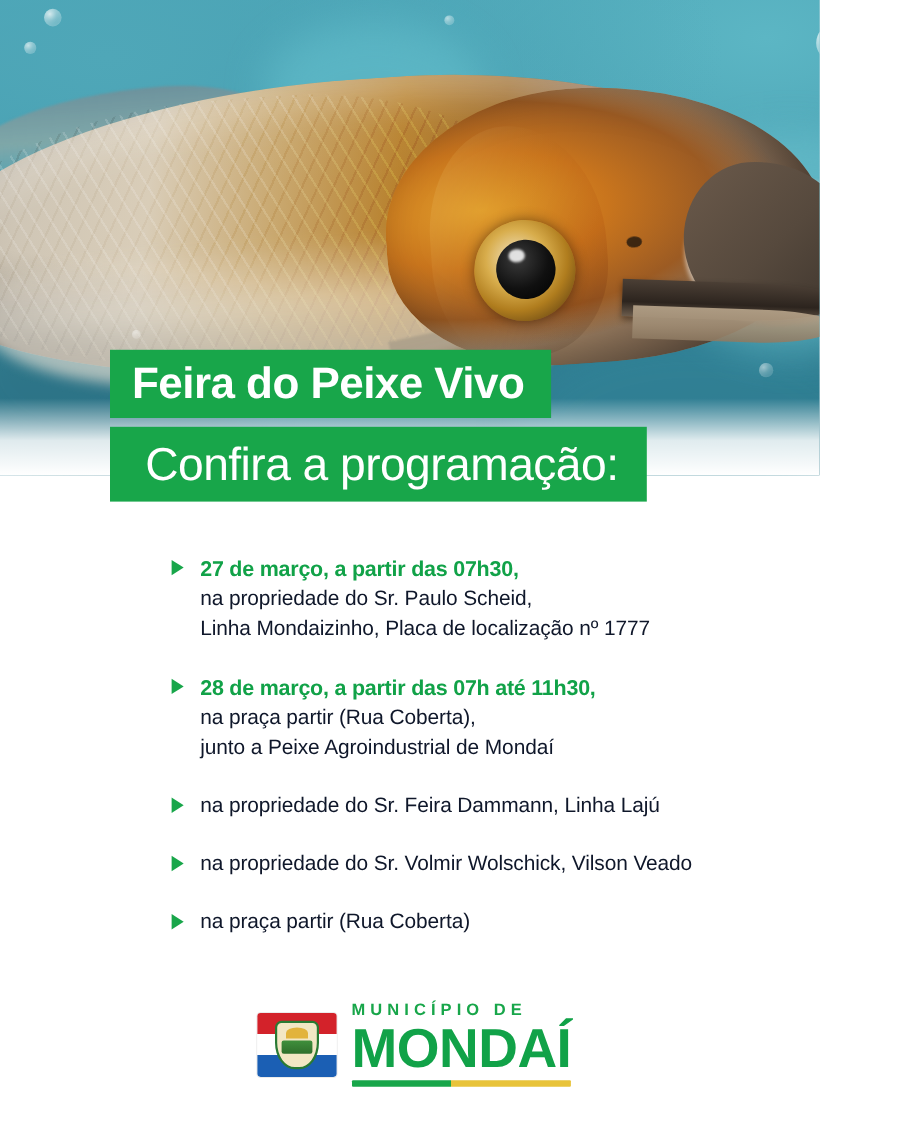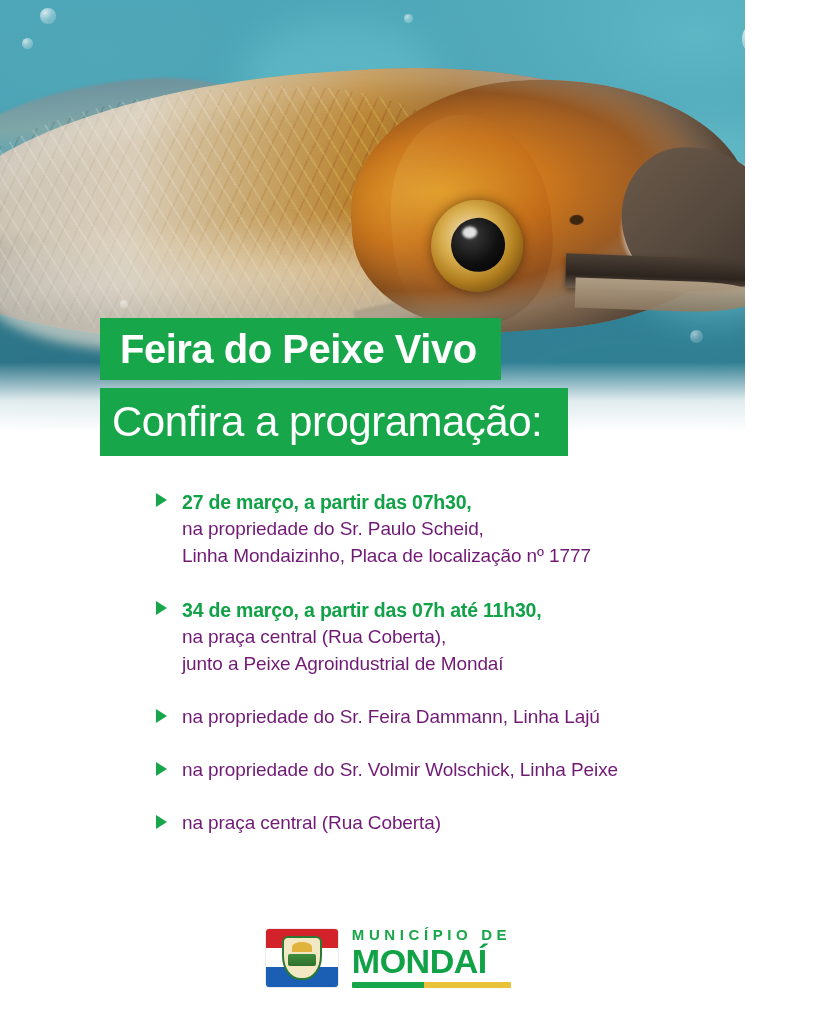--- a/index.html
+++ b/index.html
@@ -224,61 +224,61 @@
     left: 100px;
     top: 318px;
     height: 62px;
     padding: 0 24px 0 20px;
     font-size: 40px;
   }
   .banner-2 {
     left: 100px;
     top: 388px;
     height: 68px;
-    padding: 0 26px 0 12px;
+    padding: 0 26px 0 32px;
     font-size: 42px;
     font-weight: 500;
   }
 
   
   .schedule {
     position: absolute;
     left: 150px;
     top: 488px;
     width: 600px;
   }
-  .item { margin-bottom: 26px; position: relative; padding-left: 32px; }
+  .item { margin-bottom: 26px; position: relative; padding-left: 32px; margin-top: 16px; }
   .item:last-child { margin-bottom: 0; }
   .arrow {
     position: absolute;
     left: 6px;
     top: 5px;
     width: 0; height: 0;
     border-left: 11px solid #18a64a;
     border-top: 7px solid transparent;
     border-bottom: 7px solid transparent;
   }
   .item-title {
     color: #11a248;
     font-size: 19.5px;
     font-weight: bold;
     letter-spacing: -0.2px;
     line-height: 1.45;
   }
   .item-line {
-    color: #701a75;
+    color: #0f172a;
     font-size: 19px;
     line-height: 1.42;
     letter-spacing: -0.1px;
   }
 
   
   .footer {
     position: absolute;
-    left: 16px; bottom: 36px;
+    left: 4px; bottom: 36px;
     width: 100%;
     display: flex;
     justify-content: center;
     align-items: center;
     gap: 14px;
   }
   .crest {
     width: 72px; height: 58px;
     position: relative;
     border-radius: 3px;
@@ -312,21 +312,21 @@
     border-radius: 50% 50% 0 0;
   }
   .logo-text { line-height: 1; }
   .logo-top {
     font-size: 15px;
     letter-spacing: 4.6px;
     color: #18a64a;
     font-weight: bold;
   }
   .logo-main {
-    font-size: 34px;
+    font-size: 50px;
     font-weight: bold;
     color: #11a248;
     letter-spacing: -0.5px;
     margin-top: 2px;
   }
   .logo-underline {
     margin-top: 4px;
     height: 6px;
     width: 100%;
     background: linear-gradient(90deg, #18a64a 0%, #18a64a 45%, #e8c33a 45%, #e8c33a 100%);
@@ -385,38 +385,38 @@
 
     <div class="item">
       <span class="arrow"></span>
       <div class="item-title">27 de março, a partir das 07h30,</div>
       <div class="item-line">na propriedade do Sr. Paulo Scheid,</div>
       <div class="item-line">Linha Mondaizinho, Placa de localização nº 1777</div>
     </div>
 
     <div class="item">
       <span class="arrow"></span>
-      <div class="item-title">34 de março, a partir das 07h até 11h30,</div>
-      <div class="item-line">na praça central (Rua Coberta),</div>
+      <div class="item-title">28 de março, a partir das 07h até 11h30,</div>
+      <div class="item-line">na praça partir (Rua Coberta),</div>
       <div class="item-line">junto a Peixe Agroindustrial de Mondaí</div>
     </div>
 
     <div class="item">
       <span class="arrow"></span>
       <div class="item-line">na propriedade do Sr. Feira Dammann, Linha Lajú</div>
     </div>
 
     <div class="item">
       <span class="arrow"></span>
-      <div class="item-line">na propriedade do Sr. Volmir Wolschick, Linha Peixe</div>
+      <div class="item-line">na propriedade do Sr. Volmir Wolschick, Vilson Veado</div>
     </div>
 
     <div class="item">
       <span class="arrow"></span>
-      <div class="item-line">na praça central (Rua Coberta)</div>
+      <div class="item-line">na praça partir (Rua Coberta)</div>
     </div>
 
   </div>
 
   <div class="footer">
     <div class="crest">
       <div class="crest-shield"></div>
     </div>
     <div class="logo-text">
       <div class="logo-top">MUNICÍPIO DE</div>

